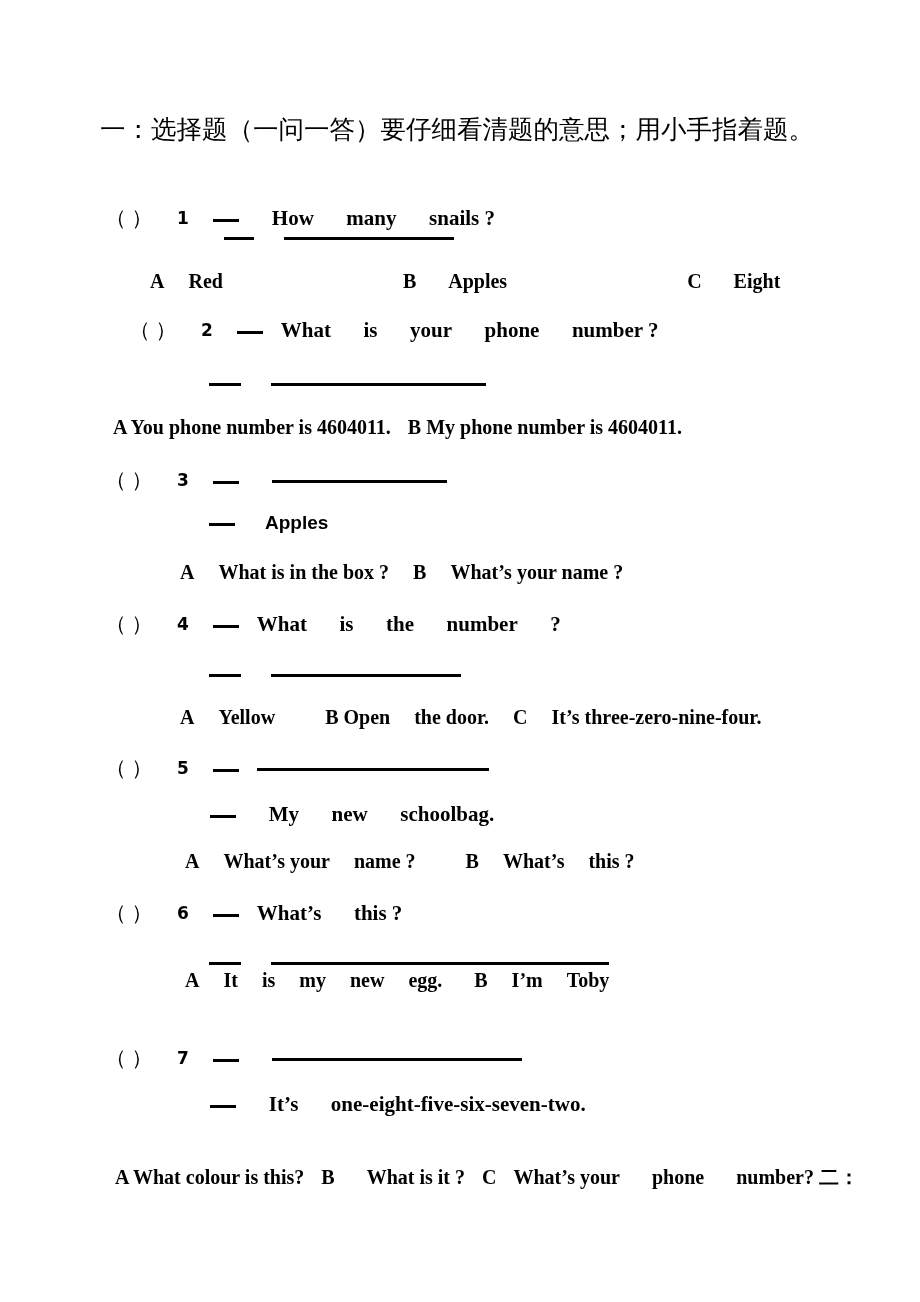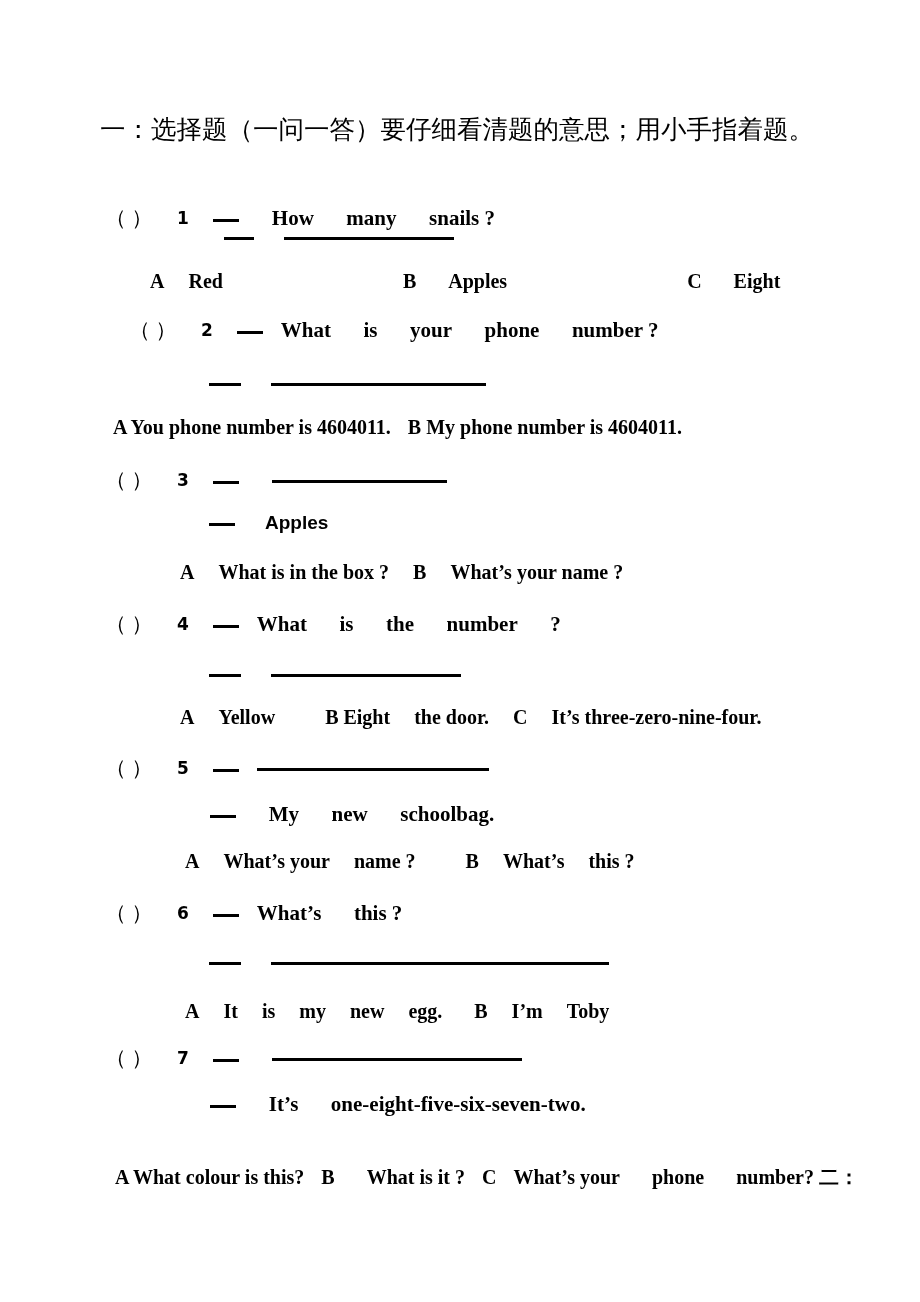--- a/index.html
+++ b/index.html
@@ -256,21 +256,21 @@
       <span class="sp-l"></span>
       <span class="rule" style="width:190px;"></span>
     </div>
 
     <div class="row opts-row" style="top:702px;">
       <span style="display:inline-block; width:175px;"></span>
       <span class="w">A</span>
       <span class="sp-m"></span>
       <span class="w">Yellow</span>
       <span class="sp-xl"></span>
-      <span class="w">B Eight</span>
+      <span class="w">B Open</span>
       <span class="sp-m"></span>
       <span class="w">the door.</span>
       <span class="sp-m"></span>
       <span class="w">C</span>
       <span class="sp-m"></span>
       <span class="w">It’s three-zero-nine-four.</span>
     </div>
   </div>
 
   <div class="q-block">
@@ -330,21 +330,21 @@
       <span class="w">this ?</span>
     </div>
 
     <div class="row" style="top:951px;">
       <span style="display:inline-block; width:205px;"></span>
       <span class="rule" style="width:32px;"></span>
       <span class="sp-l"></span>
       <span class="rule" style="width:338px;"></span>
     </div>
 
-    <div class="row opts-row" style="top:996px;">
+    <div class="row opts-row" style="top:965px;">
       <span style="display:inline-block; width:180px;"></span>
       <span class="w">A</span>
       <span class="sp-m"></span>
       <span class="w">It</span>
       <span class="sp-m"></span>
       <span class="w">is</span>
       <span class="sp-m"></span>
       <span class="w">my</span>
       <span class="sp-m"></span>
       <span class="w">new</span>

